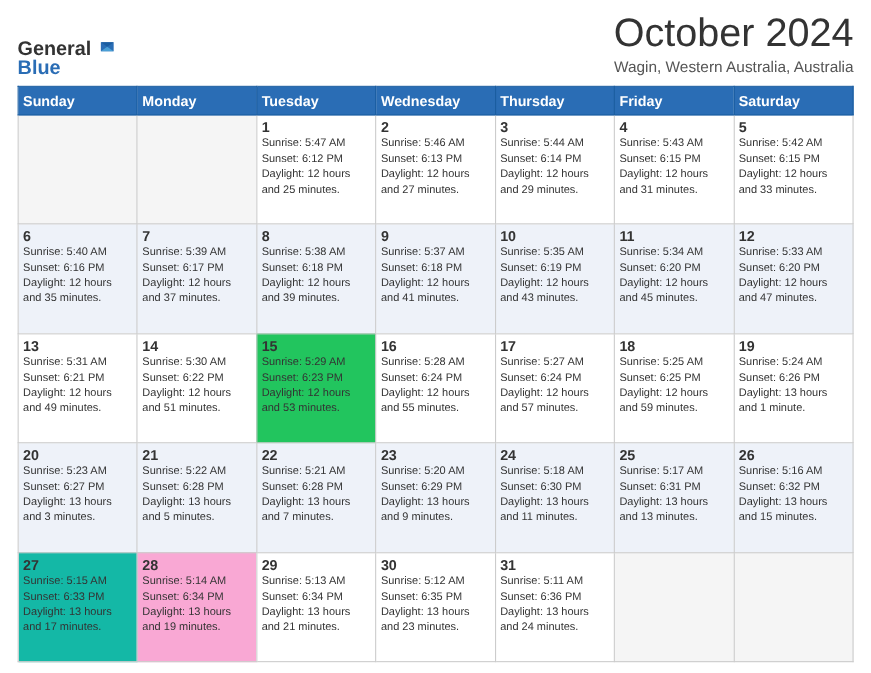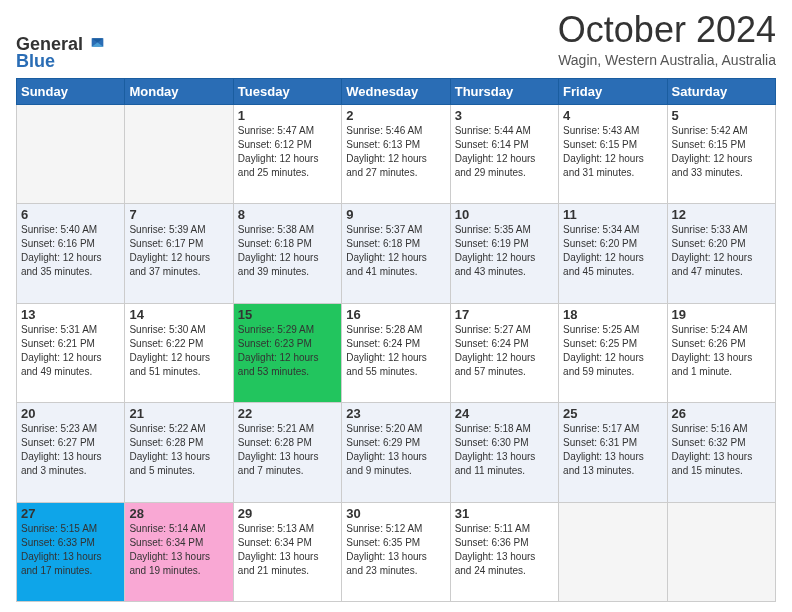--- a/index.html
+++ b/index.html
@@ -242,21 +242,21 @@
           <td style="background: rgb(238, 242, 249);">
             <span class="day-num">25</span>
             <div class="cell-info">Sunrise: 5:17 AM<br>Sunset: 6:31 PM<br>Daylight: 13 hours and 13 minutes.</div>
           </td>
           <td style="background: rgb(238, 242, 249);">
             <span class="day-num">26</span>
             <div class="cell-info">Sunrise: 5:16 AM<br>Sunset: 6:32 PM<br>Daylight: 13 hours and 15 minutes.</div>
           </td>
         </tr>
         <tr>
-          <td style="background: #0ea5e9;">
+          <td style="background: #14b8a6;">
             <span class="day-num">27</span>
             <div class="cell-info">Sunrise: 5:15 AM<br>Sunset: 6:33 PM<br>Daylight: 13 hours and 17 minutes.</div>
           </td>
           <td style="background: #f9a8d4;">
             <span class="day-num">28</span>
             <div class="cell-info">Sunrise: 5:14 AM<br>Sunset: 6:34 PM<br>Daylight: 13 hours and 19 minutes.</div>
           </td>
           <td style="background: rgb(255, 255, 255);">
             <span class="day-num">29</span>
             <div class="cell-info">Sunrise: 5:13 AM<br>Sunset: 6:34 PM<br>Daylight: 13 hours and 21 minutes.</div>

